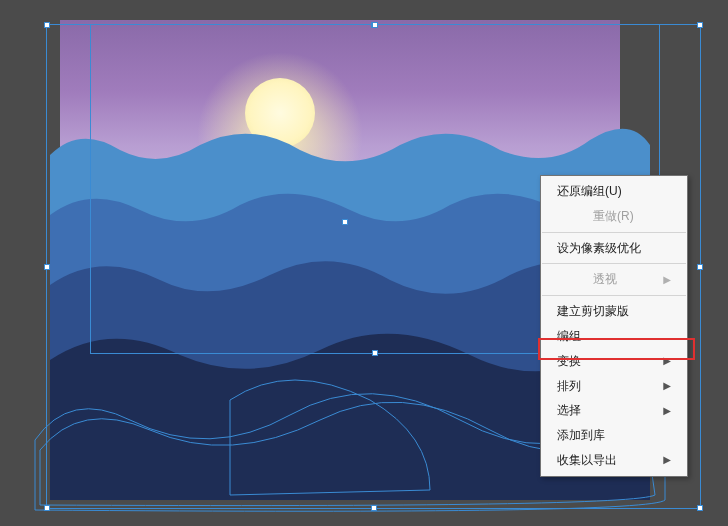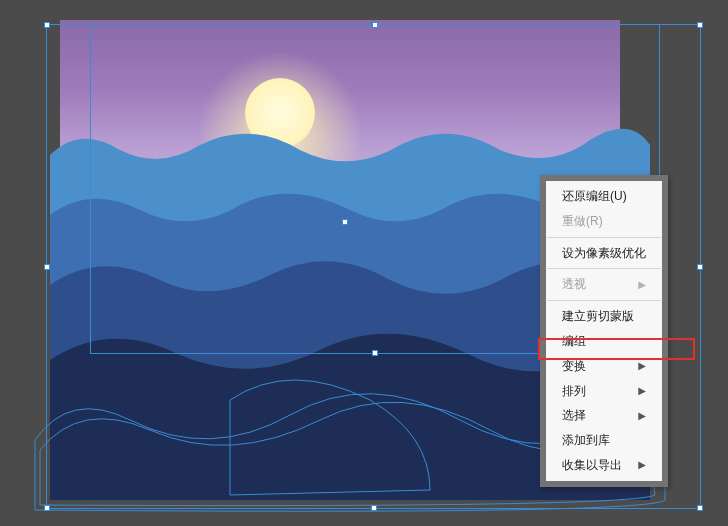--- a/index.html
+++ b/index.html
@@ -69,37 +69,37 @@
   .outline-path {
     position: absolute;
     stroke: #3a8bd4;
     fill: none;
     stroke-width: 1;
   }
   .context-menu {
     position: absolute;
     left: 540px;
     top: 175px;
-    width: 128px;
+    width: 148px;
     background: #f7f7f7;
-    border: 6px solid #737373;
+    border: 1px solid #737373;
     box-shadow: 2px 2px 5px rgba(0,0,0,0.3);
     padding: 3px 0;
   }
   .menu-item {
     padding: 4px 16px 4px 16px;
     color: #222;
     cursor: default;
     position: relative;
     line-height: 1.4;
     display: flex;
     justify-content: space-between;
     align-items: center;
   }
-  .menu-item.disabled { color: #a0a0a0; }
+  .menu-item.disabled { color: #a0a0a0; margin-left: 36px; }
   .menu-sep {
     height: 1px;
     background: #d4d4d4;
     margin: 3px 1px;
   }
   .menu-arrow {
     font-size: 10px;
     color: #555;
   }
   .menu-item.disabled .menu-arrow { color: #b0b0b0; }

